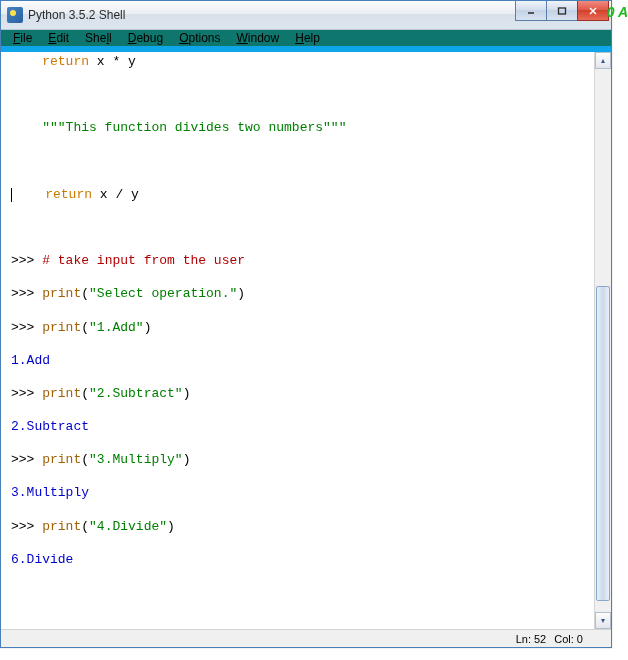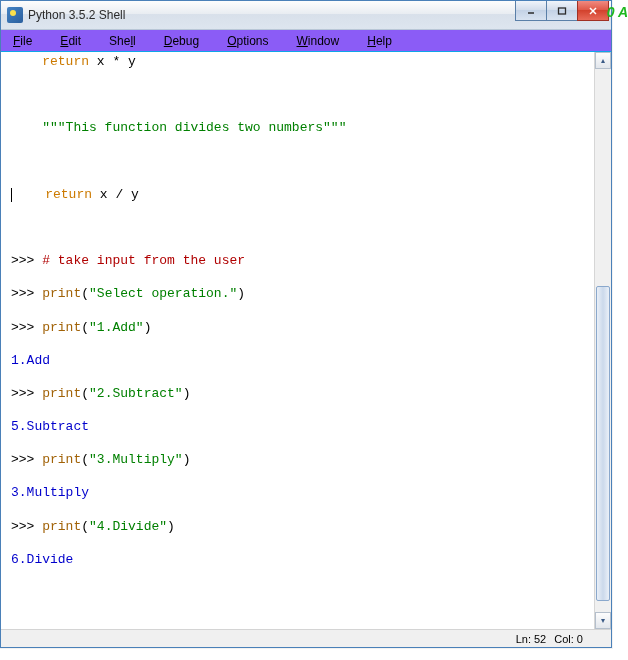--- a/index.html
+++ b/index.html
@@ -64,27 +64,26 @@
   font-size:10px;
 }
 .win-btn.close {
   background:linear-gradient(to bottom,#f08a80,#e05a4a 45%,#d13f2a 46%,#e86a58);
   border-color:#a03024;
   color:#fff;
 }
 .win-btn svg{display:block}
 .menubar {
   height:22px;
-  background:#8b5cf6;
-  border-bottom:1px solid #0ea5e9;
+  background:#0f766e;
+  border-bottom:6px solid #0ea5e9;
   display:flex;
   align-items:center;
   padding:0 4px;
   font-size:12px;
-  gap:12px;
 }
 .menu-item {
   padding:2px 8px;
   cursor:default;
 }
 .menu-item u{text-decoration:underline;}
 .content-wrap {
   position:relative;
   height: calc(100% - 29px - 22px - 18px);
 }
@@ -203,21 +202,21 @@
 <div class="line"></div>
 <div class="line"><span class="green">    """This function divides two numbers"""</span></div>
 <div class="line"></div>
 <div class="line"><span class="cursor"></span><span>    </span><span class="orange">return</span><span> x / y</span></div>
 <div class="line"></div>
 <div class="line"><span>&gt;&gt;&gt; </span><span class="red"># take input from the user</span></div>
 <div class="line"><span>&gt;&gt;&gt; </span><span class="purple">print</span><span>(</span><span class="green">"Select operation."</span><span>)</span></div>
 <div class="line"><span>&gt;&gt;&gt; </span><span class="purple">print</span><span>(</span><span class="green">"1.Add"</span><span>)</span></div>
 <div class="line"><span class="blue">1.Add</span></div>
 <div class="line"><span>&gt;&gt;&gt; </span><span class="purple">print</span><span>(</span><span class="green">"2.Subtract"</span><span>)</span></div>
-<div class="line"><span class="blue">5.Subtract</span></div>
+<div class="line"><span class="blue">2.Subtract</span></div>
 <div class="line"><span>&gt;&gt;&gt; </span><span class="purple">print</span><span>(</span><span class="green">"3.Multiply"</span><span>)</span></div>
 <div class="line"><span class="blue">3.Multiply</span></div>
 <div class="line"><span>&gt;&gt;&gt; </span><span class="purple">print</span><span>(</span><span class="green">"4.Divide"</span><span>)</span></div>
 <div class="line"><span class="blue">6.Divide</span></div>
 
 
 
 
 
 

